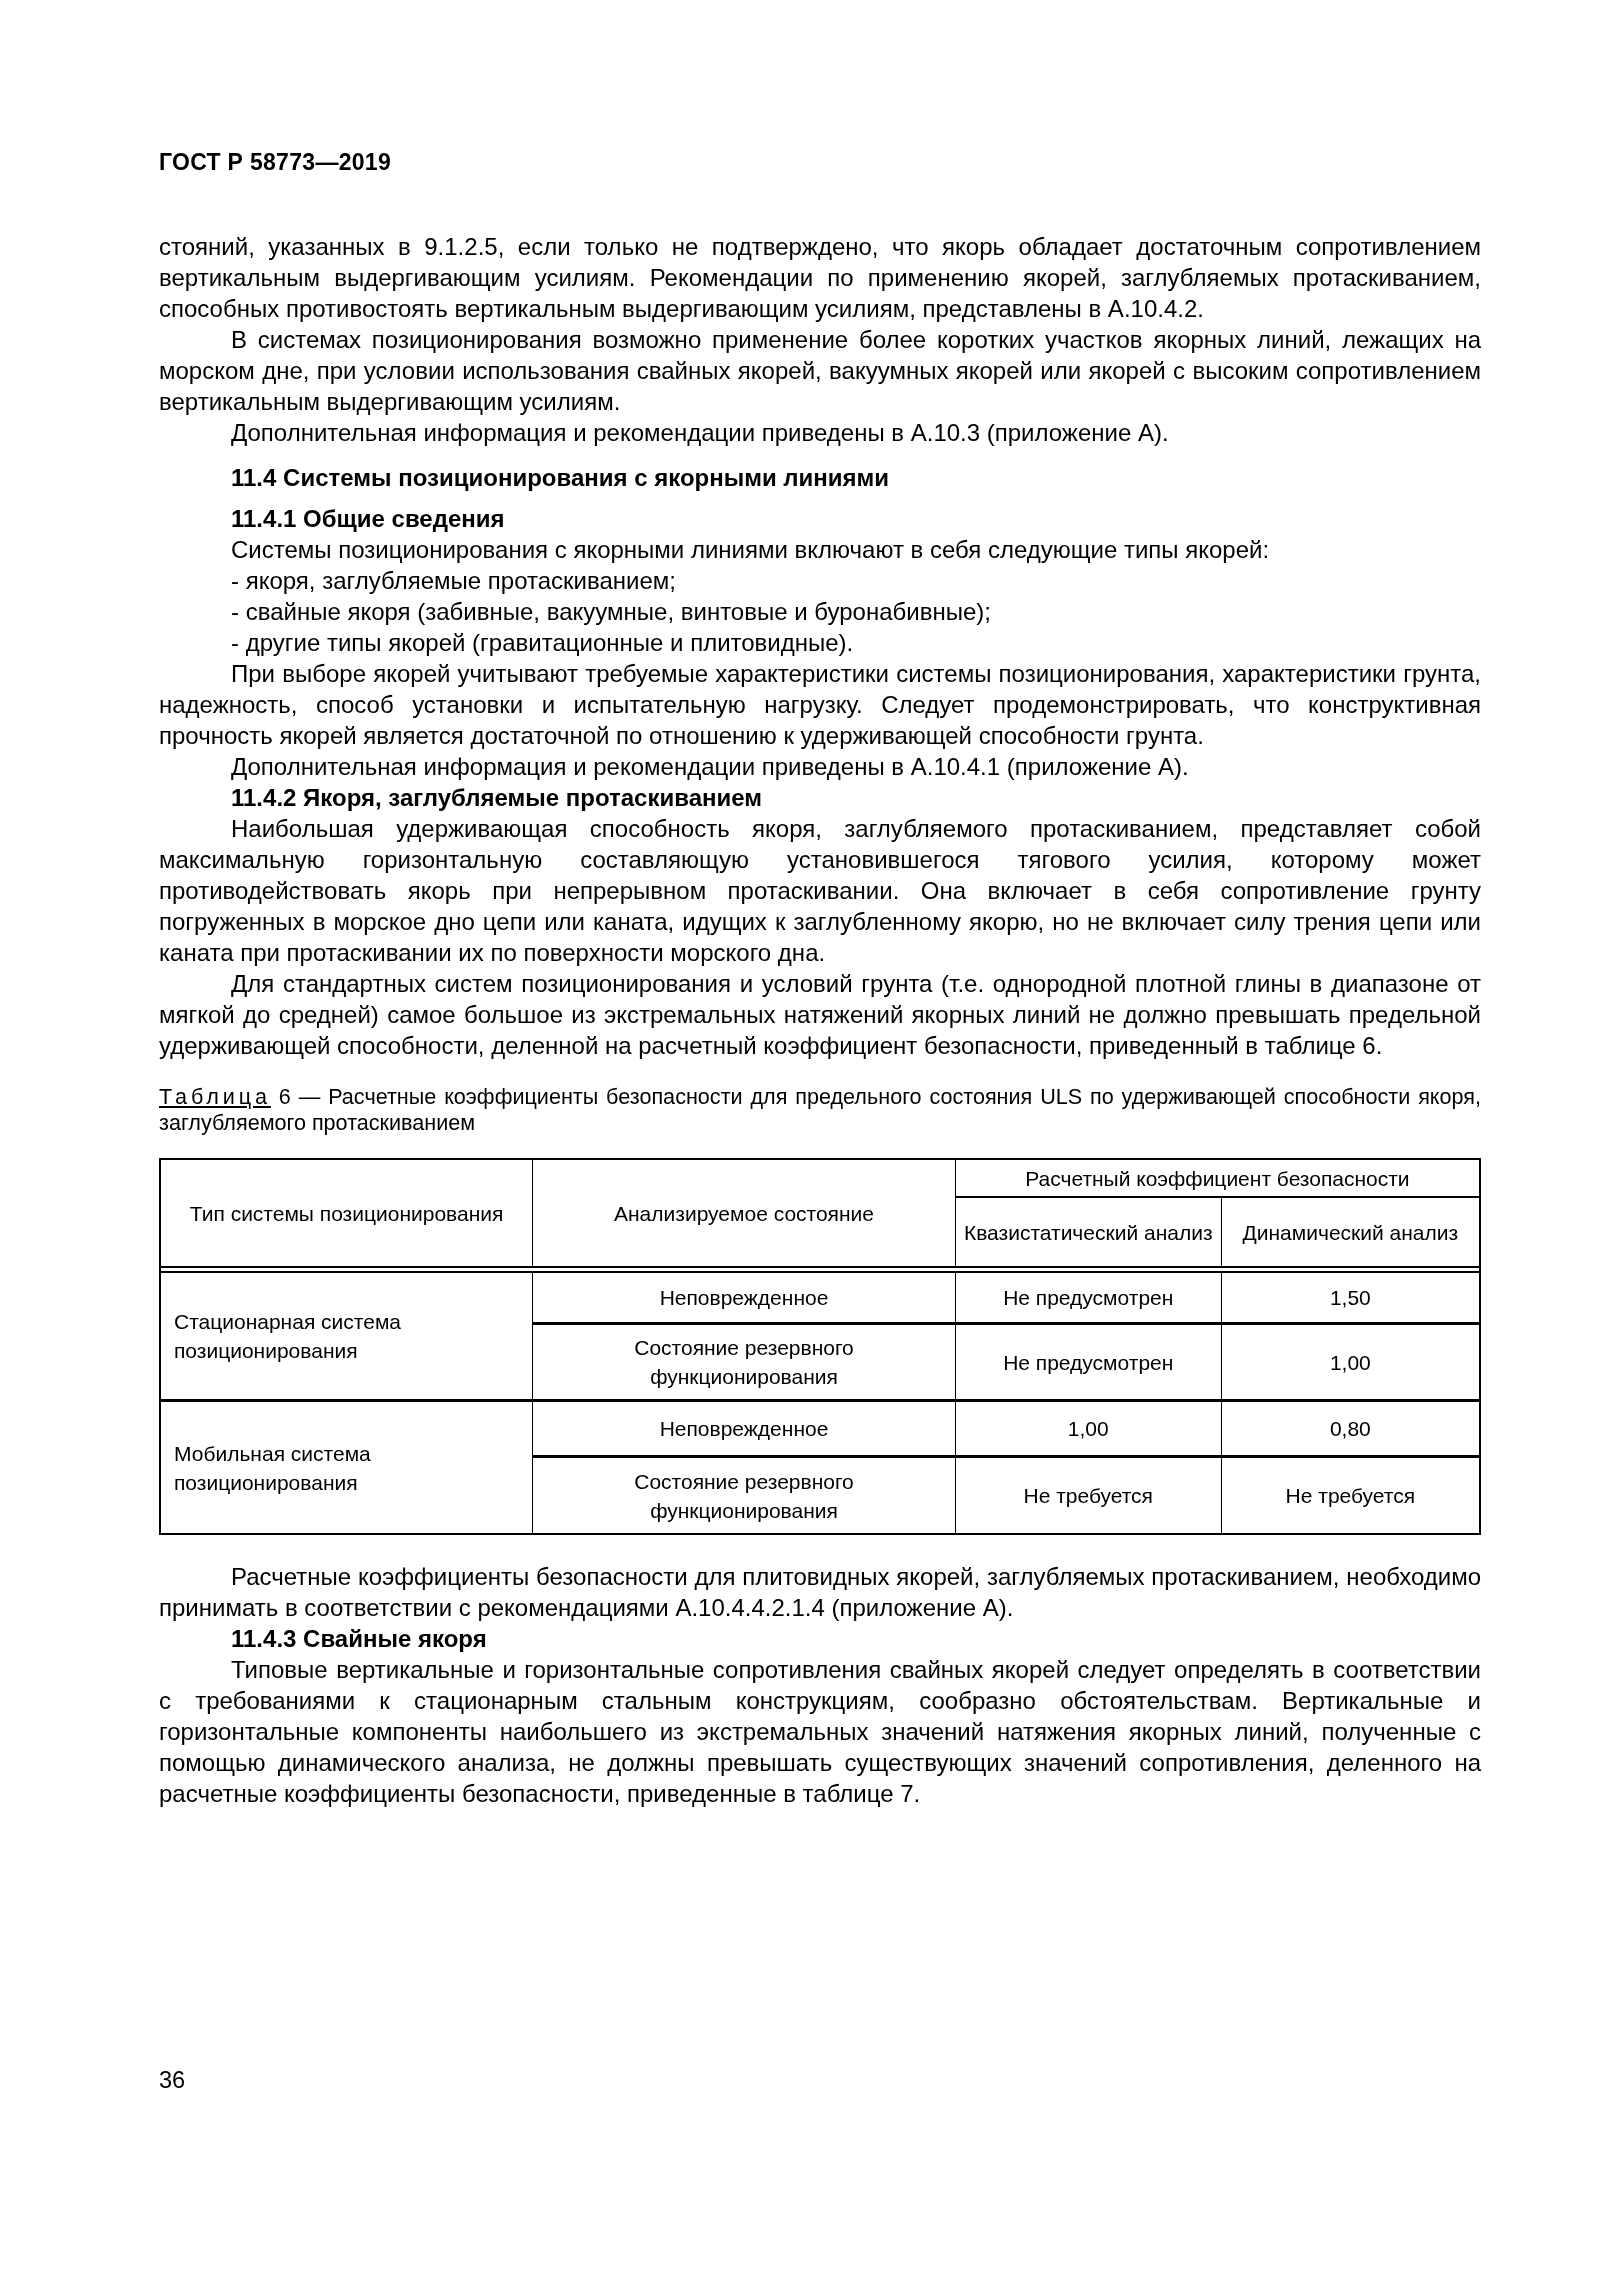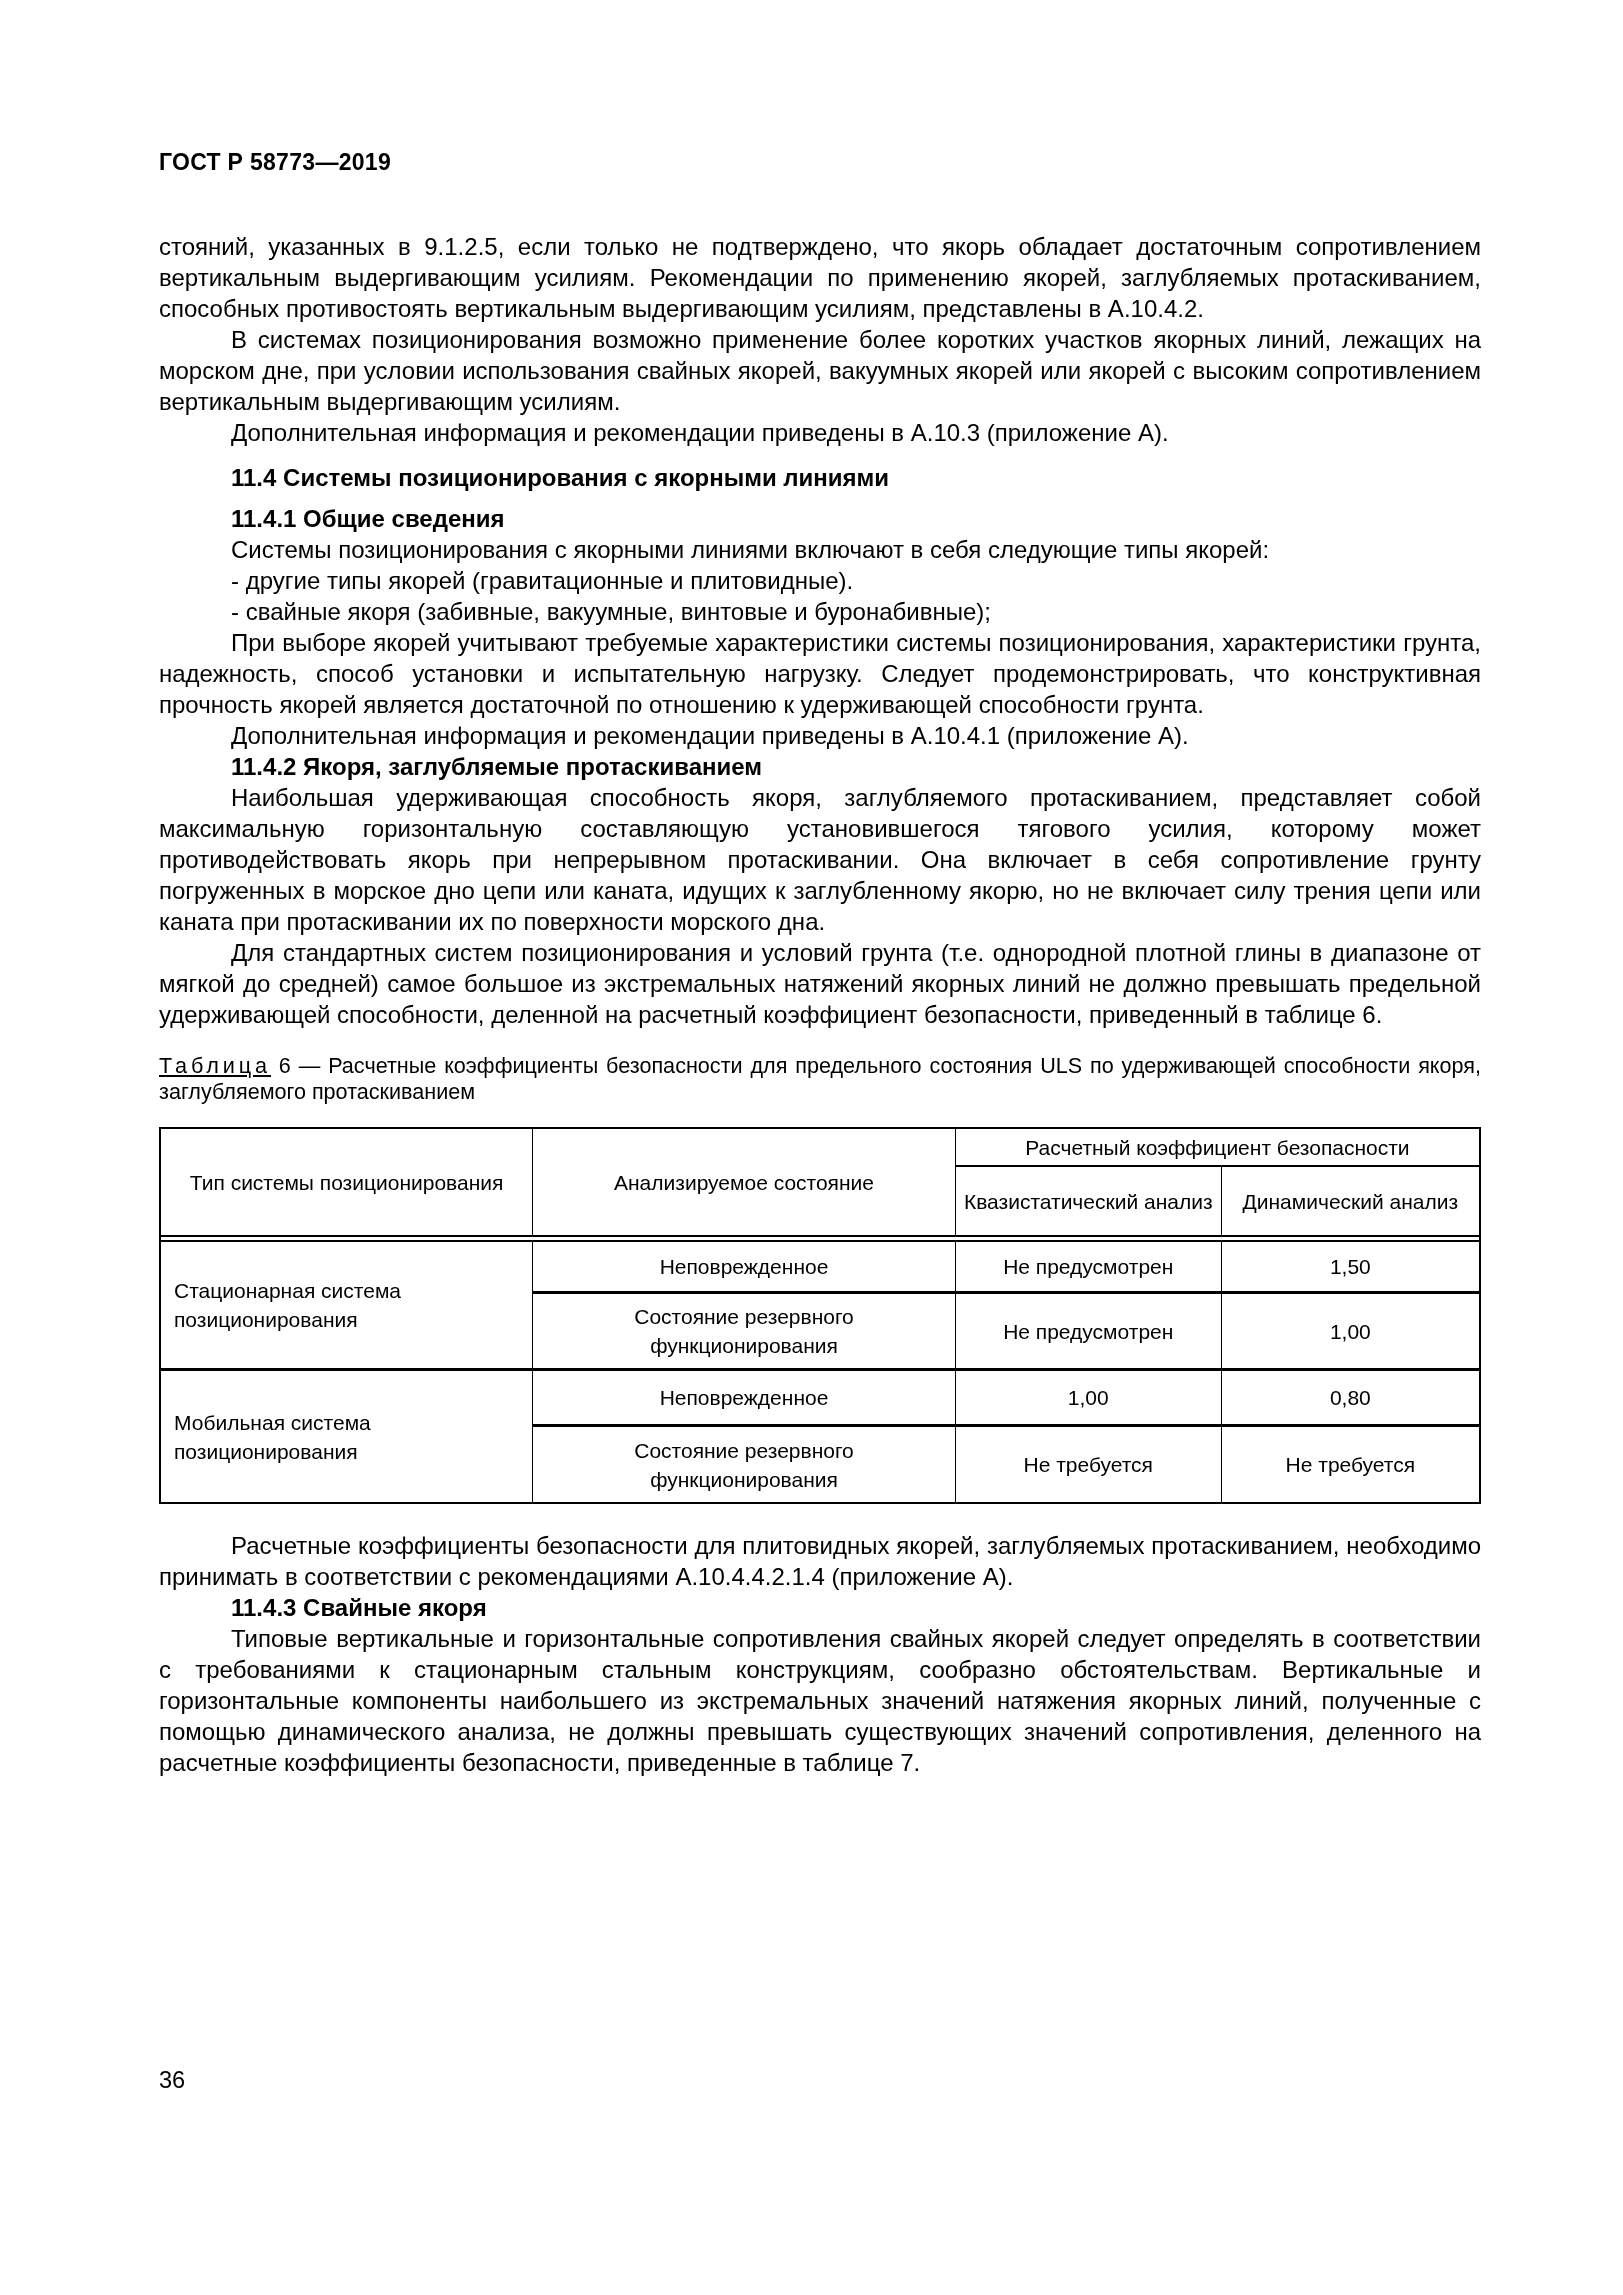--- a/index.html
+++ b/index.html
@@ -33,22 +33,23 @@
   <div class="doc-header">ГОСТ Р 58773—2019</div>
 
   <div class="body-text">
     <p>стояний, указанных в 9.1.2.5, если только не подтверждено, что якорь обладает достаточным сопротивлением вертикальным выдергивающим усилиям. Рекомендации по применению якорей, заглубляемых протаскиванием, способных противостоять вертикальным выдергивающим усилиям, представлены в А.10.4.2.</p>
     <p class="indent">В системах позиционирования возможно применение более коротких участков якорных линий, лежащих на морском дне, при условии использования свайных якорей, вакуумных якорей или якорей с высоким сопротивлением вертикальным выдергивающим усилиям.</p>
     <p class="indent">Дополнительная информация и рекомендации приведены в А.10.3 (приложение А).</p>
 
     <p class="h-sec gap-before" style="margin-top:14.4px;margin-bottom:9.2px">11.4 Системы позиционирования с якорными линиями</p>
     <p class="h-sec" style="margin-top:5px">11.4.1 Общие сведения</p>
     <p class="indent">Системы позиционирования с якорными линиями включают в себя следующие типы якорей:</p>
+    <p class="list-item">- якоря, заглубляемые протаскиванием;</p>
+    <p class="list-item">- свайные якоря (забивные, вакуумные, винтовые и буронабивные);</p>
     <p class="list-item">- другие типы якорей (гравитационные и плитовидные).</p>
-    <p class="list-item">- свайные якоря (забивные, вакуумные, винтовые и буронабивные);</p>
     <p class="indent">При выборе якорей учитывают требуемые характеристики системы позиционирования, характеристики грунта, надежность, способ установки и испытательную нагрузку. Следует продемонстрировать, что конструктивная прочность якорей является достаточной по отношению к удерживающей способности грунта.</p>
     <p class="indent">Дополнительная информация и рекомендации приведены в А.10.4.1 (приложение А).</p>
 
     <p class="h-sec">11.4.2 Якоря, заглубляемые протаскиванием</p>
     <p class="indent">Наибольшая удерживающая способность якоря, заглубляемого протаскиванием, представляет собой максимальную горизонтальную составляющую установившегося тягового усилия, которому может противодействовать якорь при непрерывном протаскивании. Она включает в себя сопротивление грунту погруженных в морское дно цепи или каната, идущих к заглубленному якорю, но не включает силу трения цепи или каната при протаскивании их по поверхности морского дна.</p>
     <p class="indent">Для стандартных систем позиционирования и условий грунта (т.е. однородной плотной глины в диапазоне от мягкой до средней) самое большое из экстремальных натяжений якорных линий не должно превышать предельной удерживающей способности, деленной на расчетный коэффициент безопасности, приведенный в таблице 6.</p>
 
     <div class="caption">
       <span class="sp">Таблица</span><span> 6 — Расчетные коэффициенты безопасности для предельного состояния ULS по удерживающей способности якоря, заглубляемого протаскиванием</span>
     </div>

